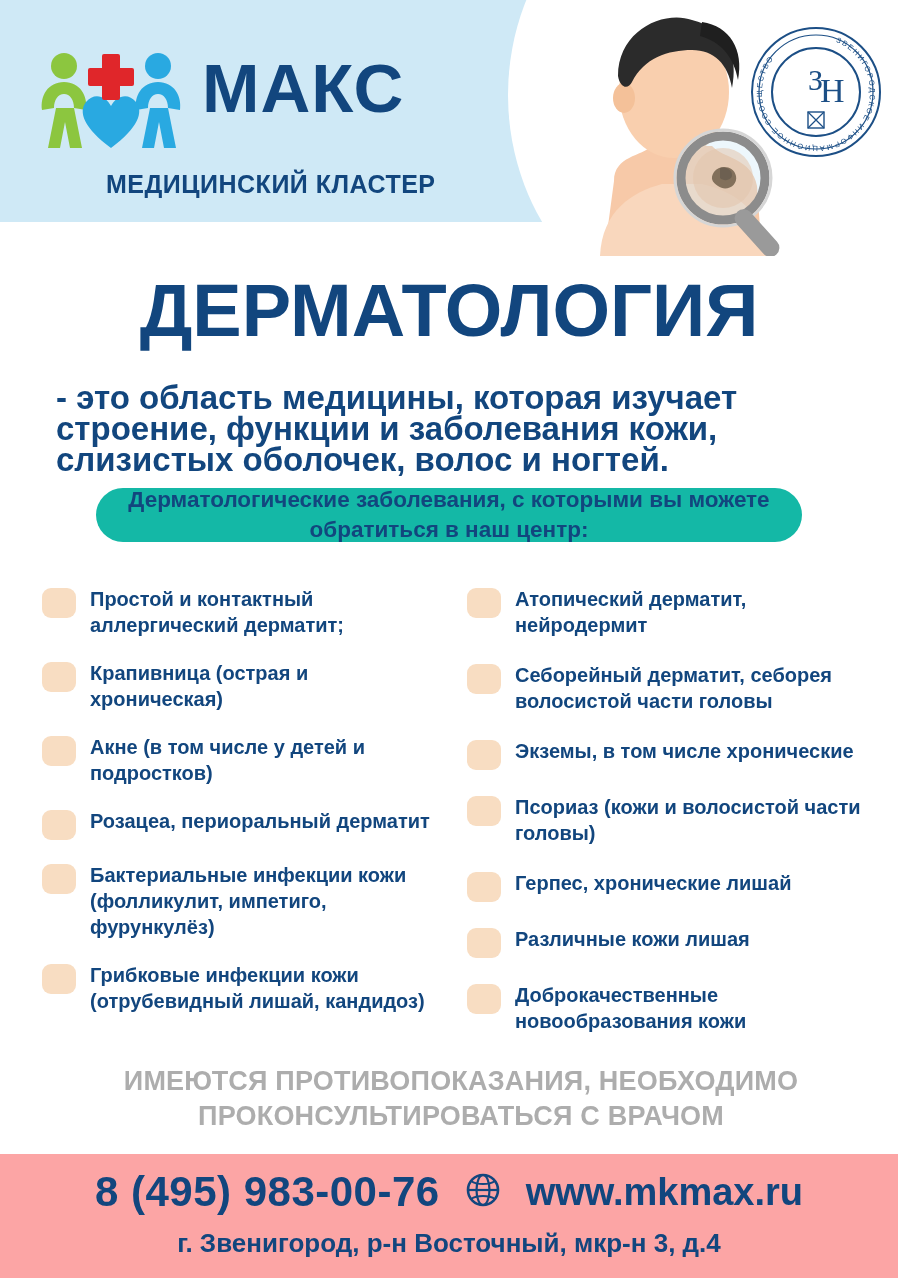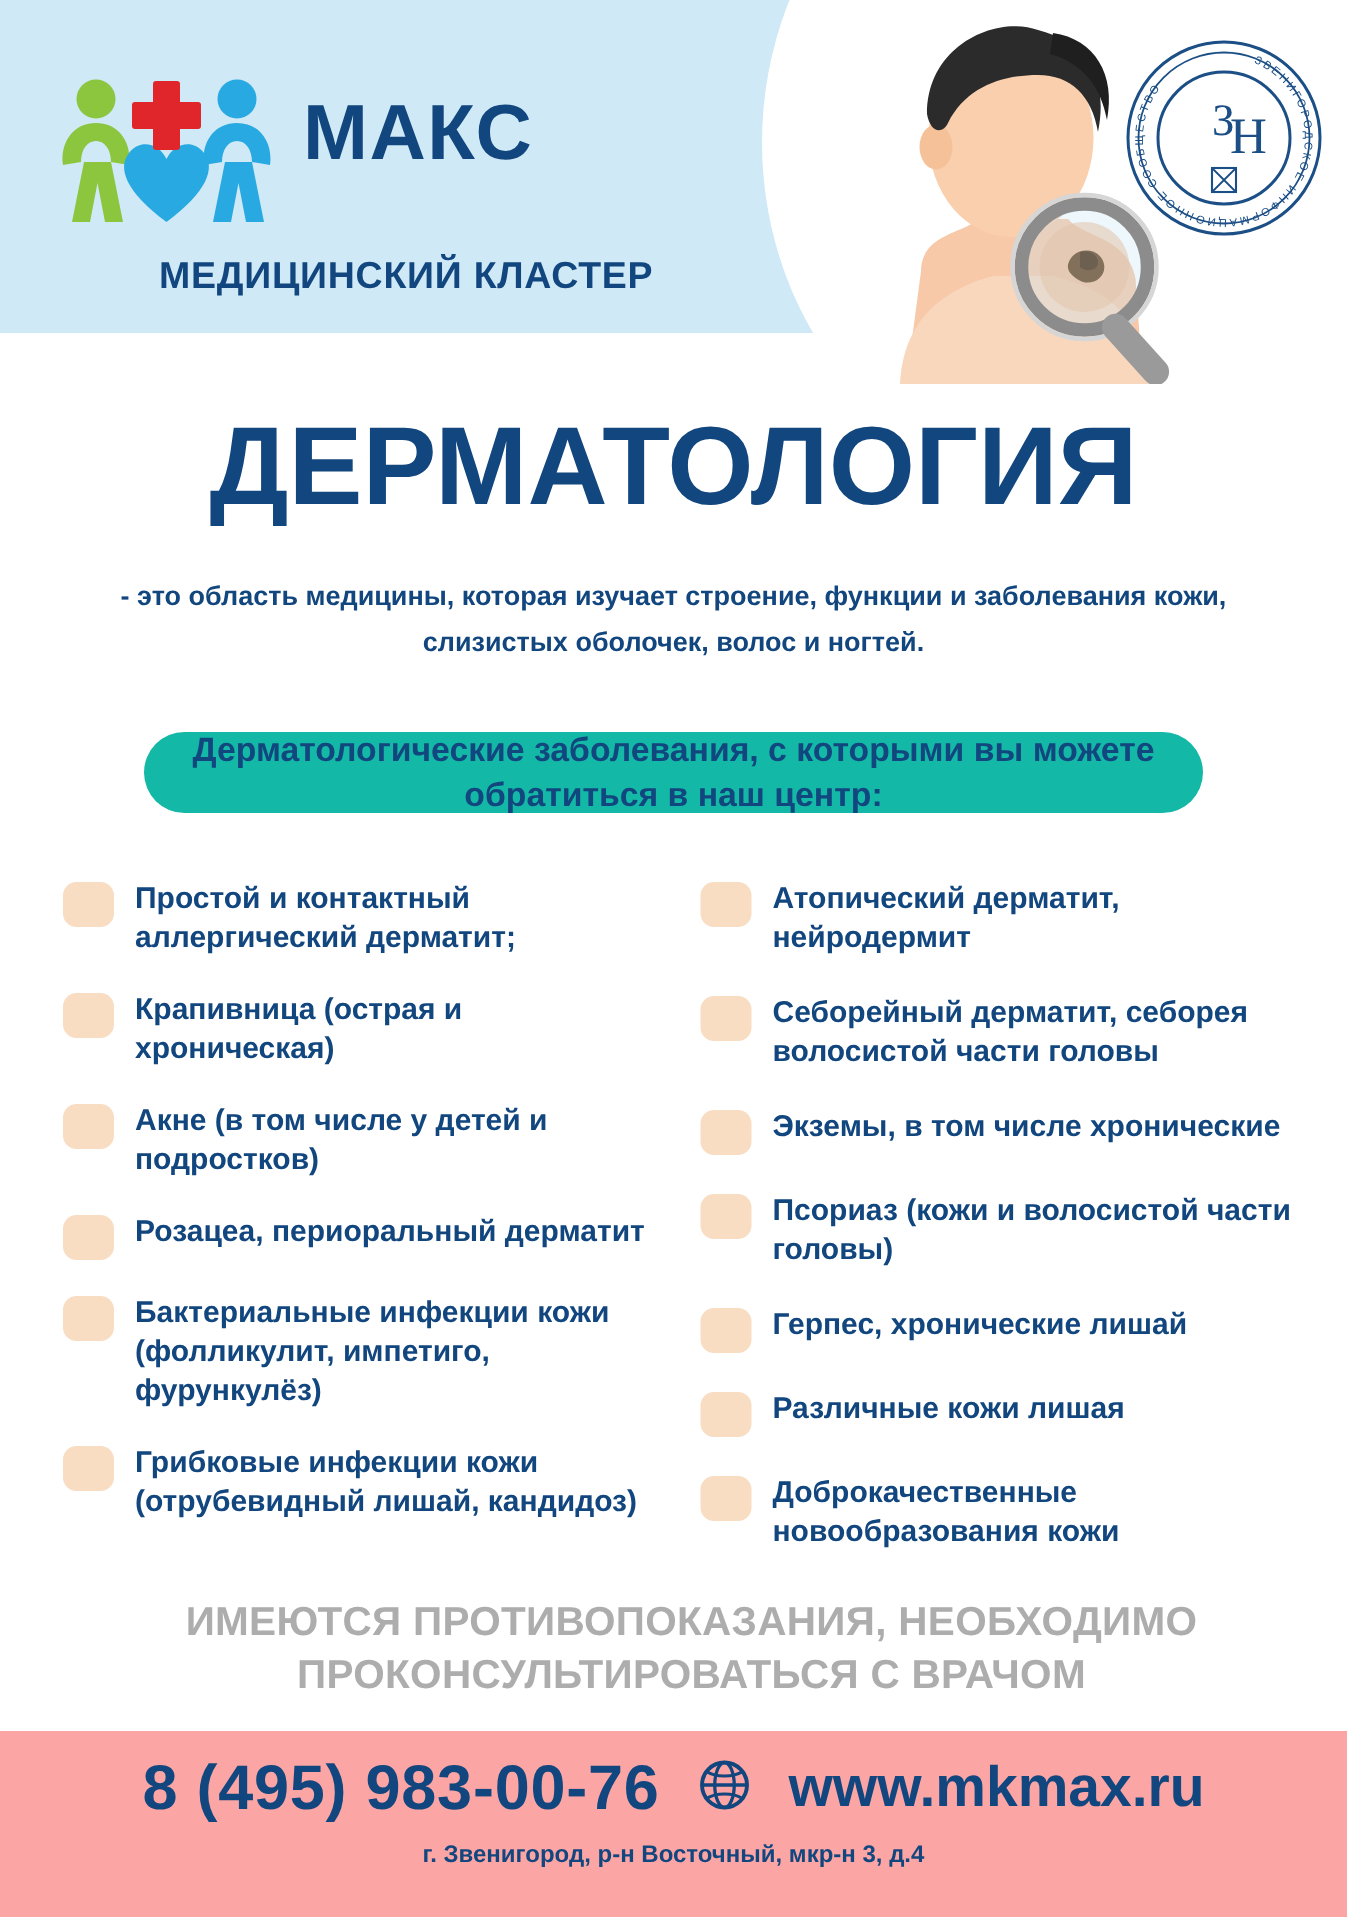--- a/index.html
+++ b/index.html
@@ -51,21 +51,21 @@
   }
   .logo-mark {
     position: absolute;
     left: 0; top: 6px;
     width: 160px; height: 105px;
   }
   .logo-text {
     position: absolute;
     left: 168px;
     top: 62px;
-    font-size: 52px;
+    font-size: 69px;
     font-weight: bold;
     color: #12467e;
     letter-spacing: 1px;
     line-height: 74px;
     transform: translateY(-52px);
   }
   .logo-sub {
     position: absolute;
     left: 72px;
     top: 128px;
@@ -105,22 +105,21 @@
     color: #12467e;
     letter-spacing: 0px;
   }
 
   
   .subtitle {
     position: absolute;
     left: 56px;
     top: 382px;
     width: 786px;
-    text-align: center;
-    font-size: 18px;
+    font-size: 33px;
     font-weight: bold;
     color: #12467e;
     line-height: 31px;
   }
 
   
   .ribbon {
     position: absolute;
     left: 96px;
     top: 488px;
@@ -216,21 +215,21 @@
     font-weight: bold;
     color: #12467e;
   }
   .globe { display: block; }
   .address {
     position: absolute;
     left: 0;
     top: 74px;
     width: 898px;
     text-align: center;
-    font-size: 16px;
+    font-size: 26px;
     font-weight: bold;
     color: #12467e;
   }
 </style>
 </head>
 <body>
 
 <div class="poster">
 
   <div class="top-band">

